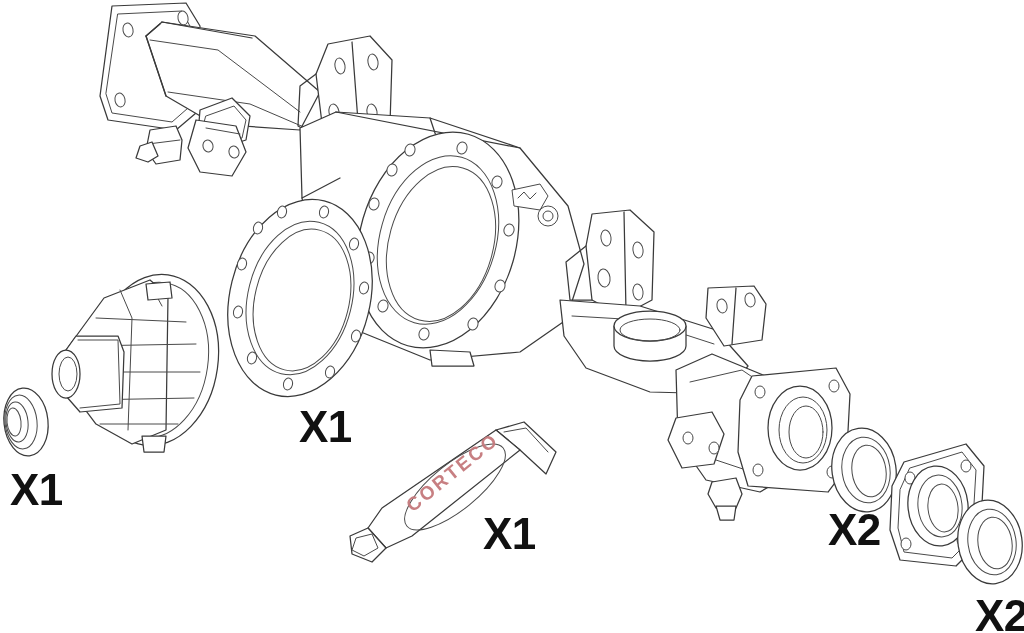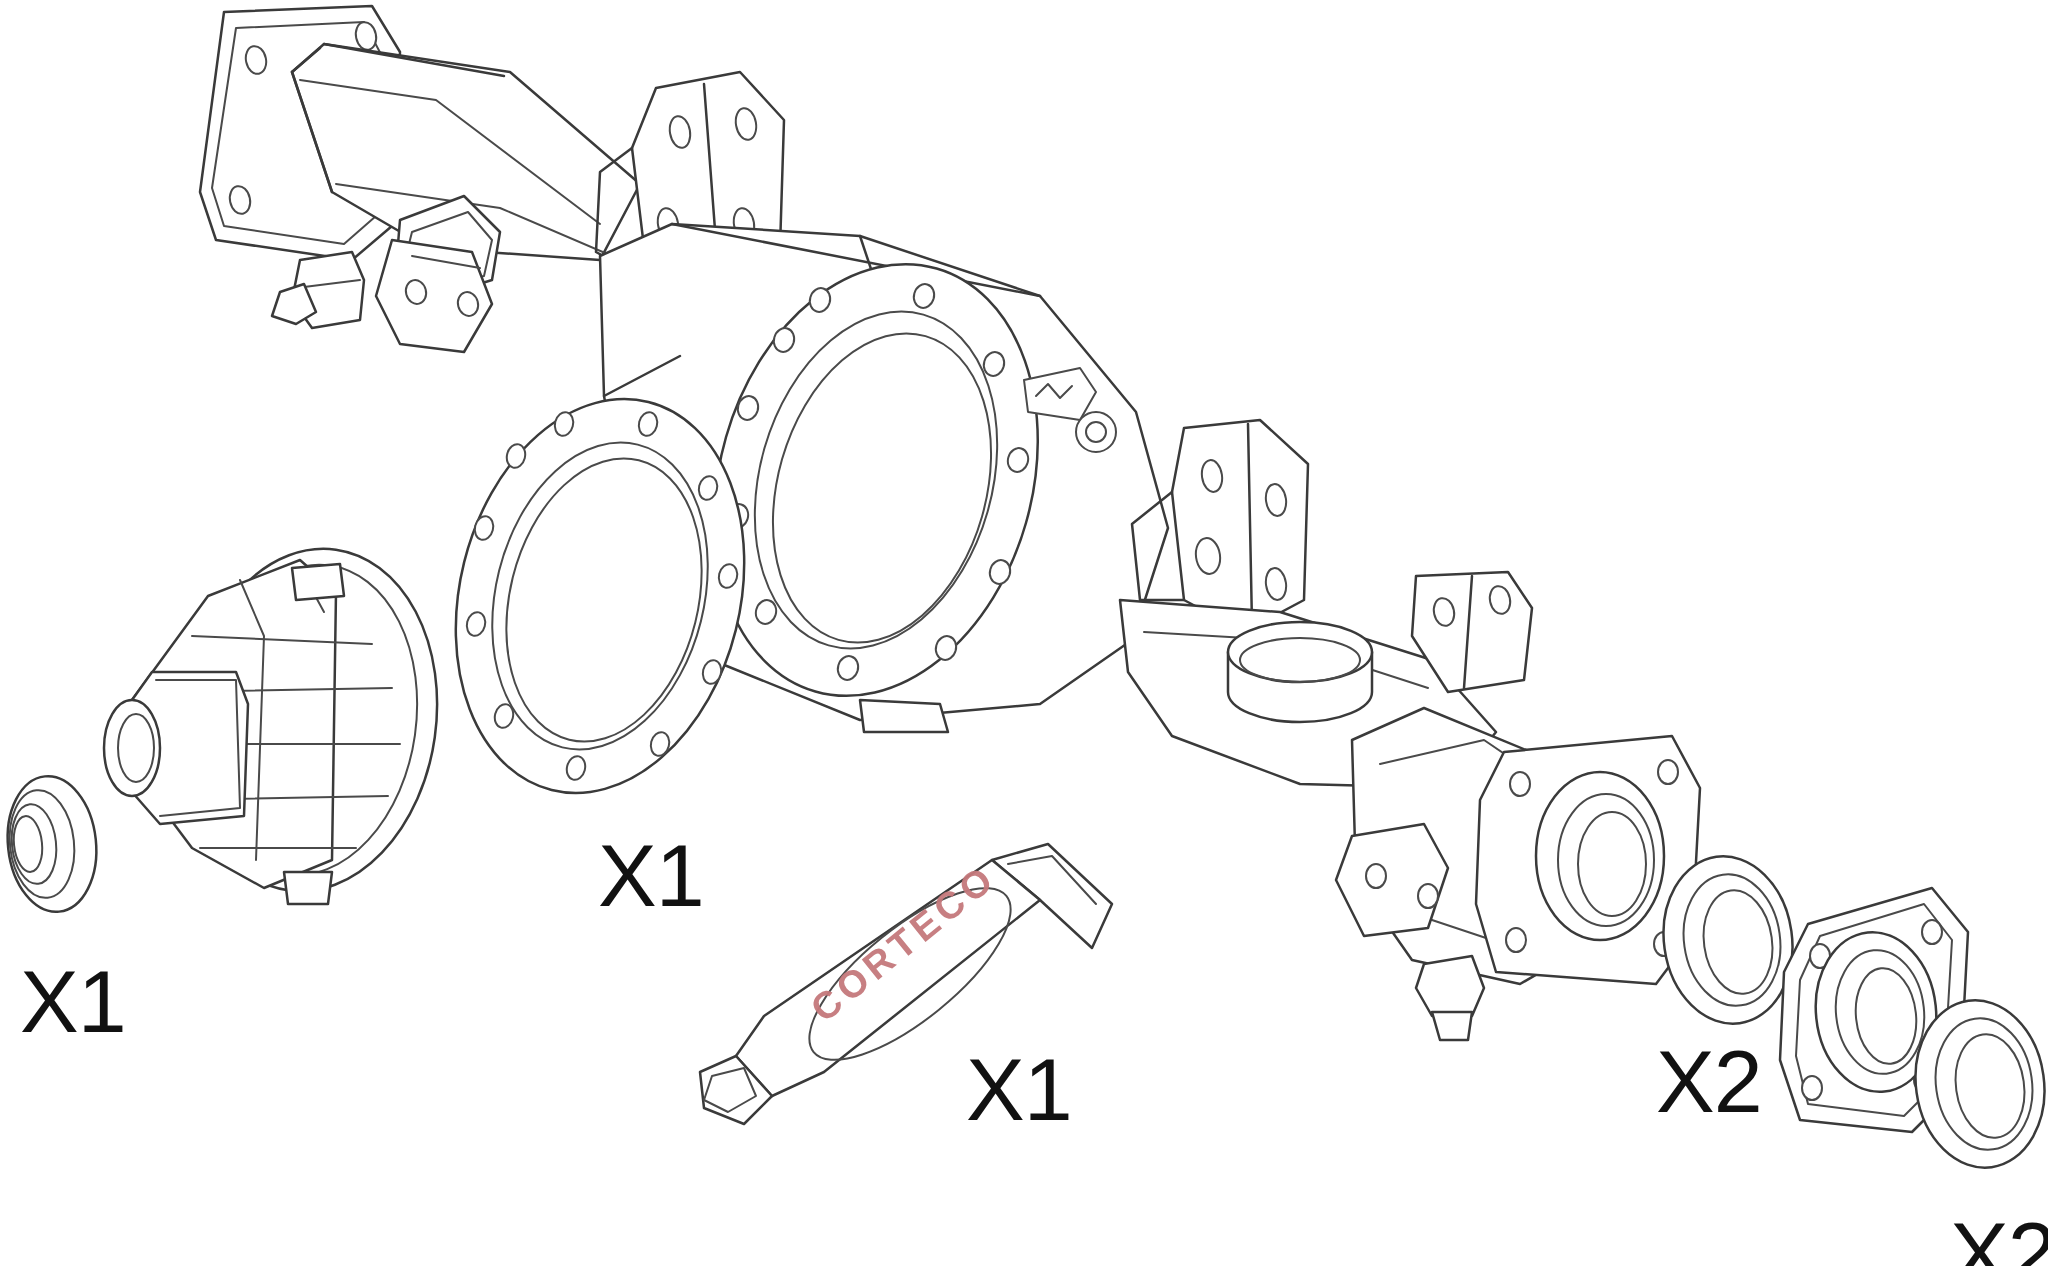--- a/index.html
+++ b/index.html
@@ -8,26 +8,25 @@
     font-family:"Liberation Sans", sans-serif;
     width:1024px;height:633px;overflow:hidden;position:relative;
   }
   #diagram-root{
     position:relative;width:1024px;height:633px;background:#ffffff;
   }
   #parts-svg{position:absolute;left:0;top:0;width:1024px;height:633px;display:block;}
   .qty-label{
     position:absolute;
     font-family:"Liberation Sans", sans-serif;
-    font-weight:400;
+    font-weight:700;
     color:#111111;
     line-height:1;
     white-space:nowrap;
     letter-spacing:-0.5px;
-    margin-top:12px;
     -webkit-font-smoothing:antialiased;
   }
   .brand-text{
     position:absolute;
     font-family:"Liberation Sans", sans-serif;
     font-weight:700;
     font-size:19px;
     letter-spacing:2.5px;
     color:#c5797c;
     white-space:nowrap;

